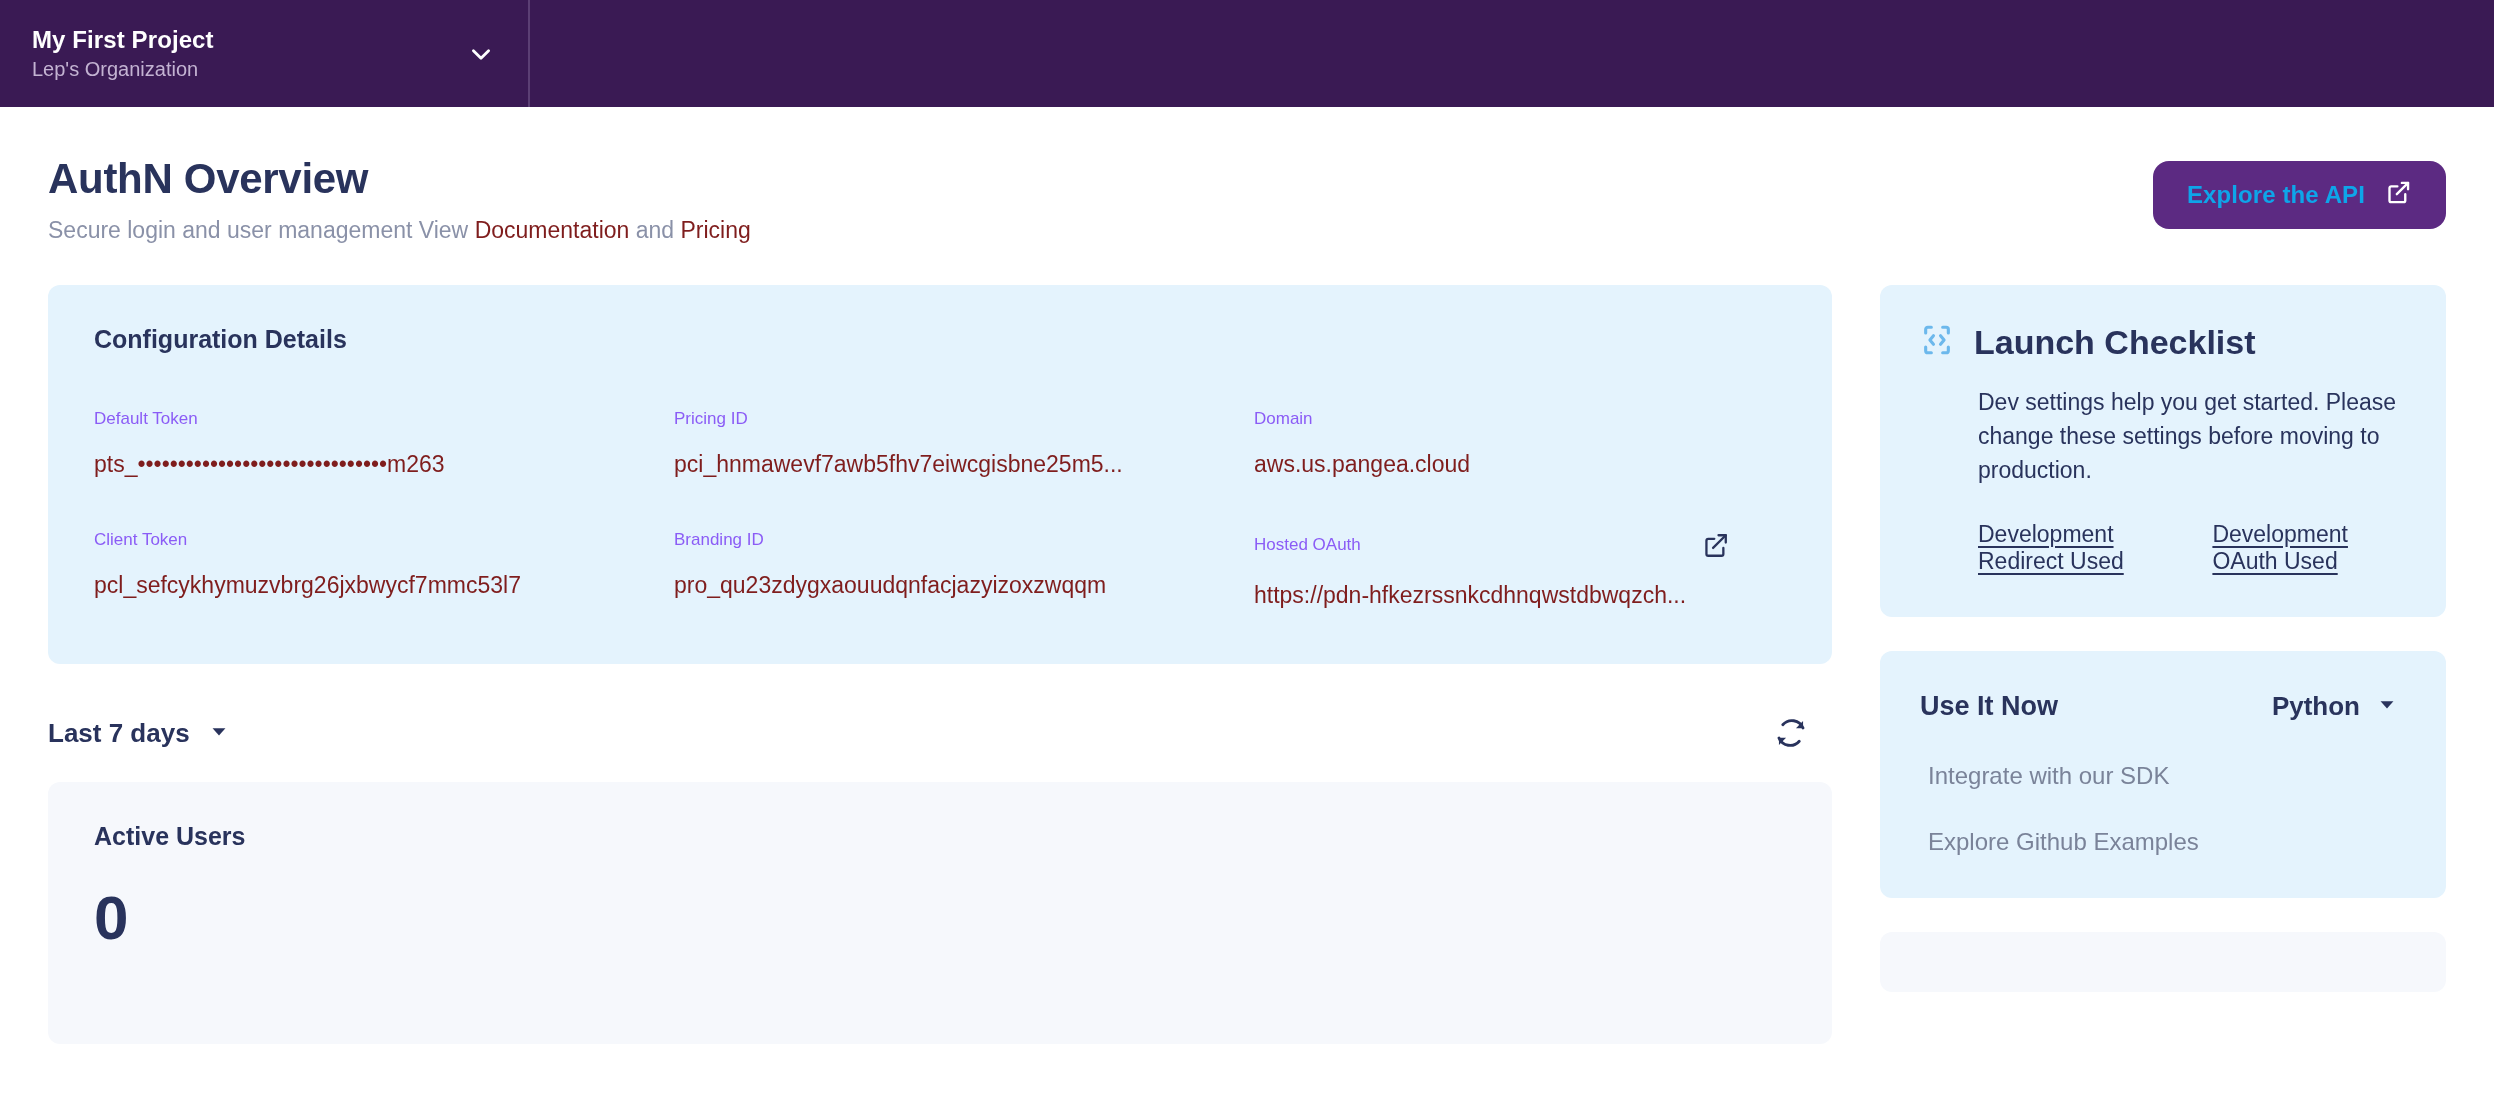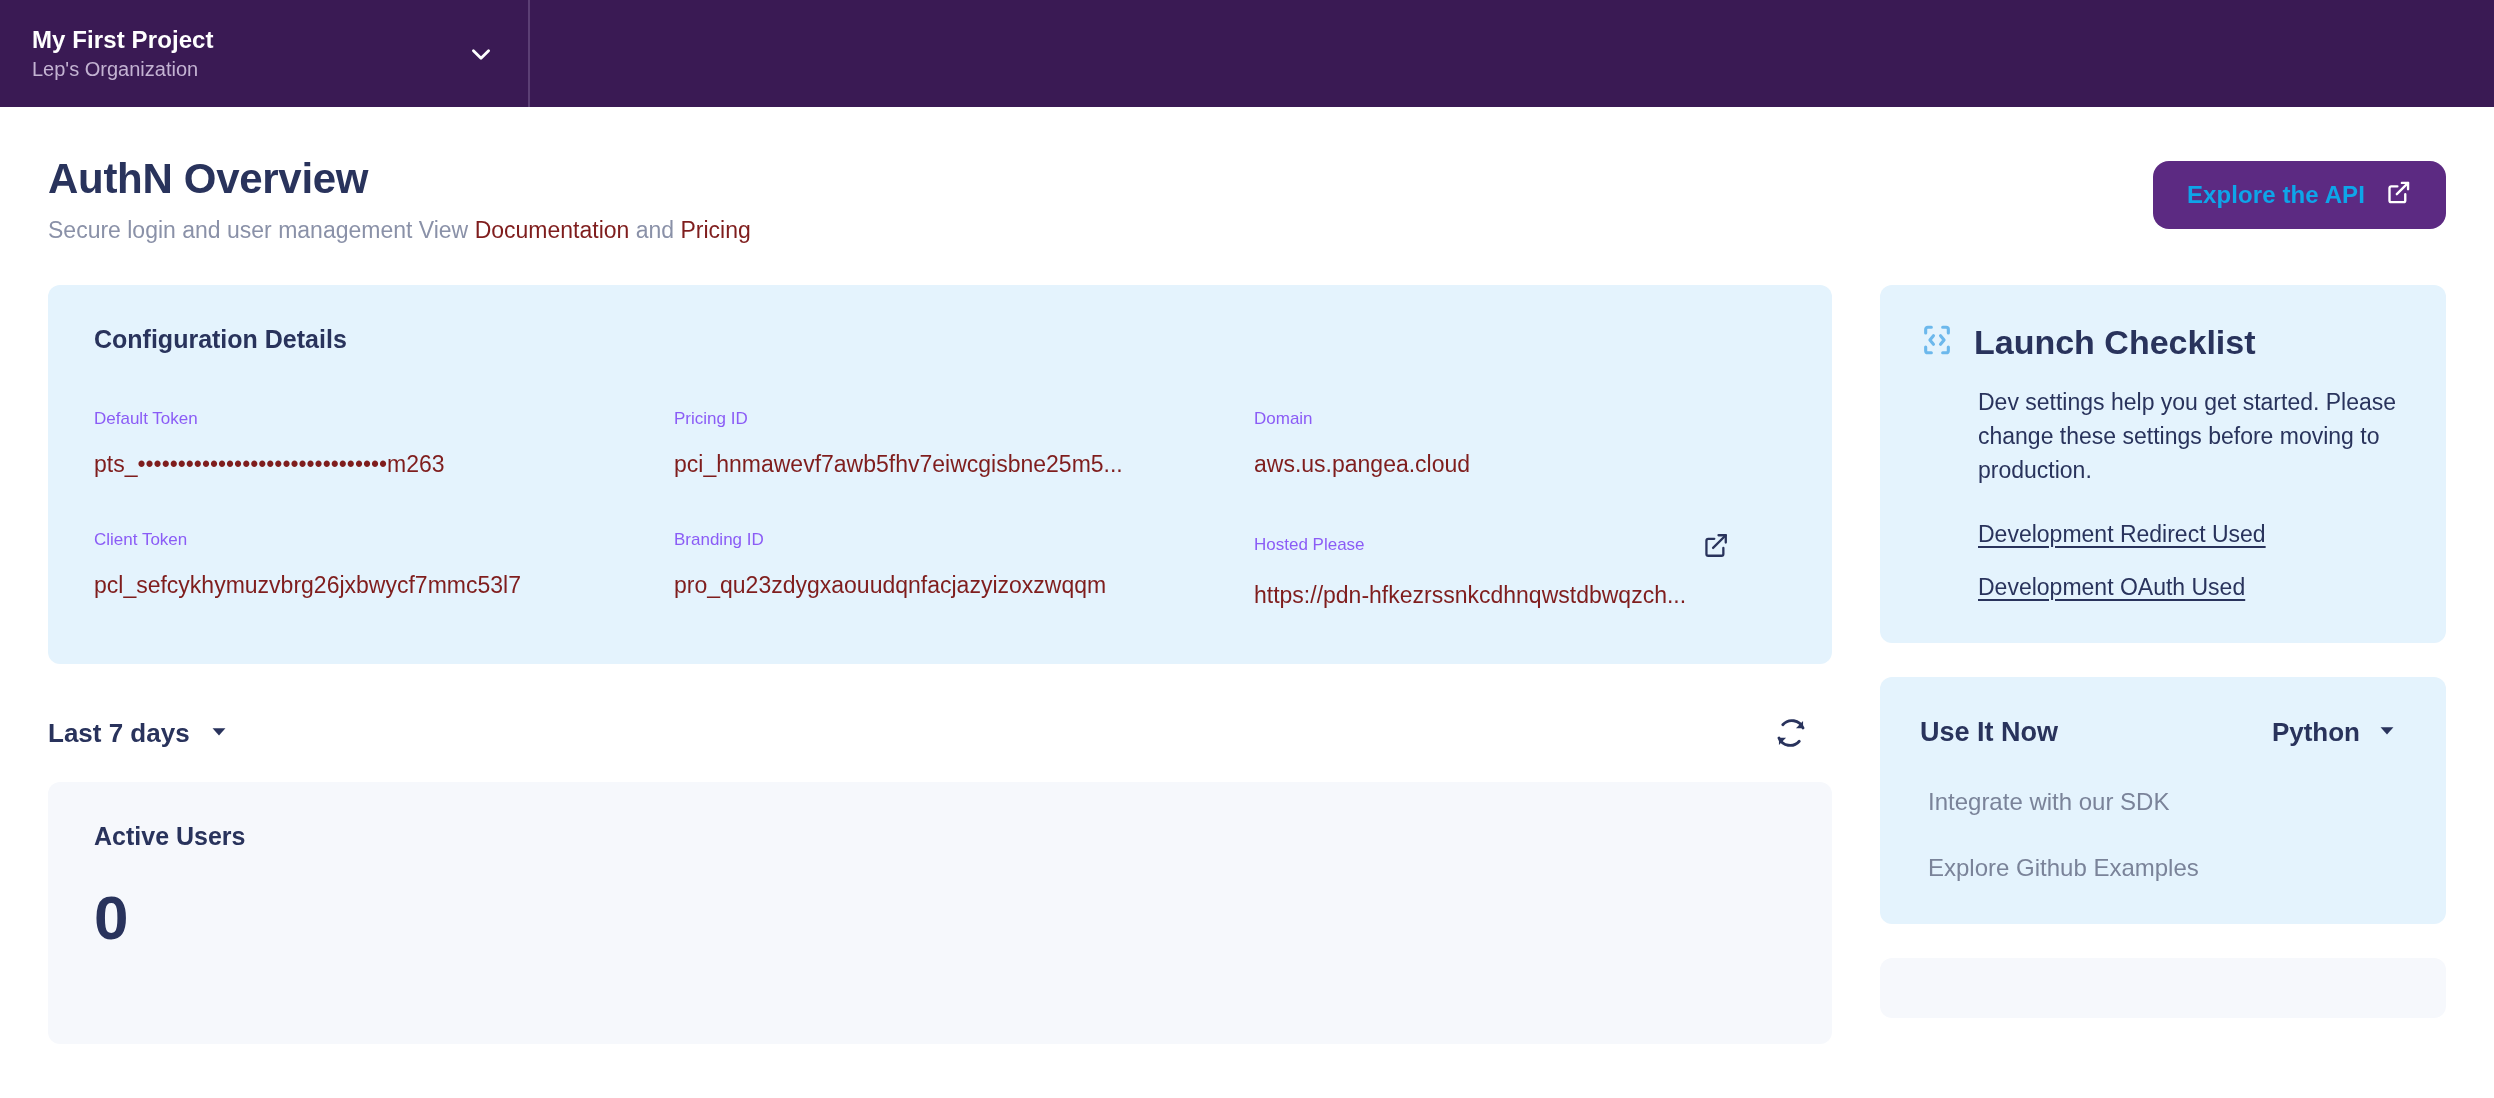--- a/index.html
+++ b/index.html
@@ -231,21 +231,21 @@
     margin-top: 24px;
     margin-left: 58px;
     font-size: 23px;
     color: #29335c;
     line-height: 1.48;
   }
   .panel-links {
     margin-left: 58px;
     margin-top: 34px;
     display: flex;
-    flex-direction: column;
+    flex-direction: row;
     gap: 26px;
   }
   .panel-links a {
     font-size: 23px;
     color: #29335c;
     text-decoration: underline;
     text-underline-offset: 4px;
     width: fit-content;
   }
 
@@ -365,21 +365,21 @@
 
           <div class="field">
             <div class="field-label-row">
               <span class="field-label">Branding ID</span>
             </div>
             <div class="field-value">pro_qu23zdygxaouudqnfacjazyizoxzwqqm</div>
           </div>
 
           <div class="field">
             <div class="field-label-row">
-              <span class="field-label">Hosted Please</span>
+              <span class="field-label">Hosted OAuth</span>
               <button class="ext-link-btn">
                 <svg viewBox="0 0 24 24" width="29" height="29" fill="none" stroke="#29335c" stroke-width="1.9" stroke-linecap="round" stroke-linejoin="round">
                   <path d="M18.5 14V19a1.5 1.5 0 0 1-1.5 1.5H6A1.5 1.5 0 0 1 4.5 19V8A1.5 1.5 0 0 1 6 6.5h5"></path>
                   <polyline points="14.5 3.5 20.5 3.5 20.5 9.5"></polyline>
                     <line x1="10" y1="14" x2="20.5" y2="3.5"></line>
                 </svg>
               </button>
             </div>
             <div class="field-value">https://pdn-hfkezrssnkcdhnqwstdbwqzch...</div>
           </div>

